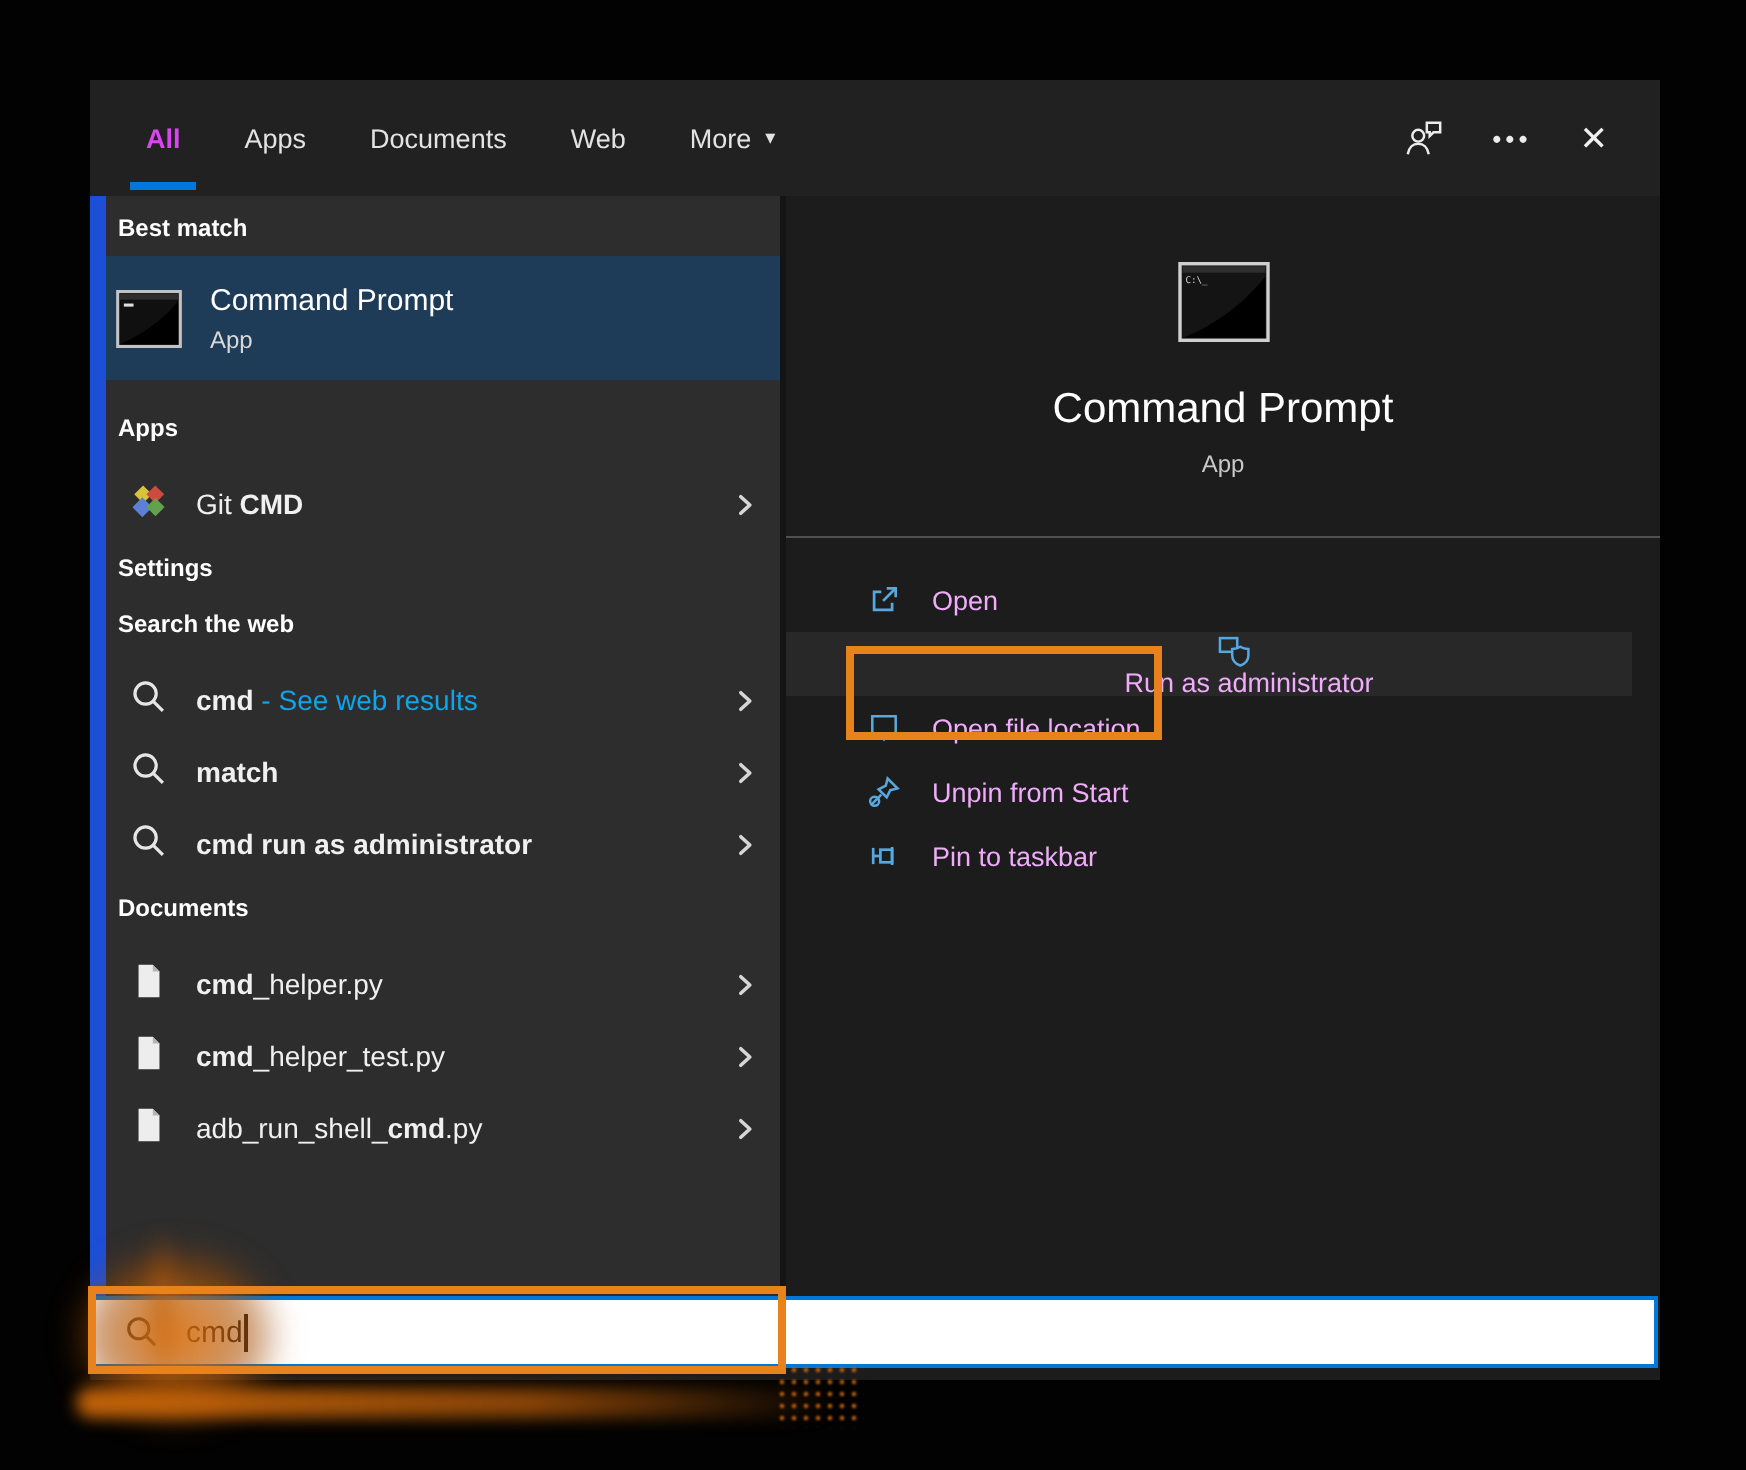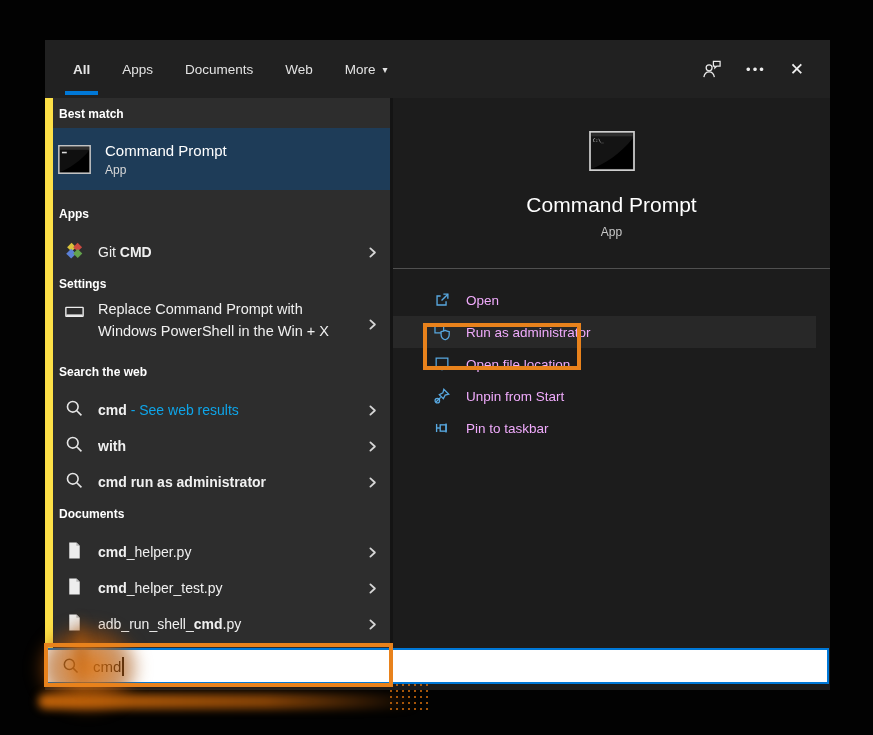--- a/index.html
+++ b/index.html
@@ -6,30 +6,30 @@
   body{
     width:873px;height:735px;position:relative;overflow:hidden;
     background:#020202;
     font-family:"Liberation Sans", sans-serif;
   }
   
   .window{position:absolute;left:45px;top:40px;width:785px;height:650px;background:#1c1c1c;z-index:3;}
   
   .tabsbar{height:58px;background:#212121;display:flex;align-items:stretch;padding-left:25px;position:relative;}
   .tab{display:flex;align-items:center;margin-right:26px;color:#e3e3e3;font-size:13.5px;position:relative;padding:0 3px;}
-  .tab.active{font-weight:bold;color:#e5e5e5;}
+  .tab.active{font-weight:bold;color:#d946ef;}
   .tab.active::after{content:"";position:absolute;left:-5px;right:-5px;bottom:3px;height:4px;background:#0078d7;}
   .tab .arrow{font-size:10px;margin-left:7px;color:#e3e3e3;}
   .tb-icons{position:absolute;right:26px;top:0;height:100%;display:flex;align-items:center;gap:24px;color:#ececec;}
   .tb-icons .icn{width:21px;height:20px;display:inline-flex;}
   .ellipsis{font-size:13px;letter-spacing:2px;color:#ececec;}
   .close{font-size:17px;color:#f0f0f0;}
   
   .main{display:flex;height:550px;}
-  .left-col{width:345px;background:#2d2d2d;border-left:8px solid #fde047;box-sizing:border-box;}
+  .left-col{width:345px;background:#2d2d2d;border-left:8px solid #1d4ed8;box-sizing:border-box;}
   .gap-col{width:3px;background:#141414;}
   .right-col{flex:1;background:#1c1c1c;position:relative;}
   
   .section-header{font-size:12px;font-weight:bold;color:#fff;padding-left:6px;margin-top:14px;height:20px;line-height:20px;}
   .section:nth-of-type(1) .section-header{margin-top:6px;}
   .section:nth-of-type(4) .section-header{margin-top:8px;}
   .best-row{height:62px;background:#1e3c58;display:flex;align-items:center;padding-left:5px;margin-top:4px;}
   .best-icon{width:33px;height:29px;margin-right:14px;flex:none;display:inline-flex;}
   .best-title{font-size:15px;color:#fff;}
   .best-sub{font-size:12px;color:#d8d8d8;margin-top:4px;}
@@ -43,21 +43,21 @@
   .list-row.row2 .lines{line-height:22px;font-size:14.5px;padding-top:4px;}
   .list-row.row2 .chevron{align-self:center;}
   
   .preview{text-align:center;}
   .preview-icon{width:64px;height:40px;margin:33px auto 0;display:block;}
   .preview-title{font-size:21px;font-weight:400;color:#fff;margin-top:22px;}
   .preview-sub{font-size:12px;color:#c8c8c8;margin-top:8px;}
   .divider{height:1px;background:#505050;margin-top:29px;}
   .action-list{margin-top:15px;}
   .action-row{height:32px;display:flex;align-items:center;padding-left:40px;font-size:13.5px;color:#f0abfc;}
-  .action-row.hover{background:#282828;margin-right:14px;}
+  .action-row.hover{background:#282828;margin-right:14px;flex-direction:column;}
   .a-icon{width:18px;height:18px;margin-right:15px;flex:none;display:inline-flex;color:#58a8e0;}
   
   .searchbar{position:absolute;left:1px;top:608px;width:783px;height:36px;box-sizing:border-box;
     background:#fff;border:2px solid #0078d7;display:flex;align-items:center;z-index:4;}
   .search-mag{width:18px;height:18px;margin:0 13px 0 14px;color:#333;display:inline-flex;}
   .search-text{font-size:15px;color:#111;}
   .caret{display:inline-block;width:1.5px;height:19px;background:#111;margin-left:1px;vertical-align:-4px;}
   
   .anno{position:absolute;border:4px solid #e8821c;z-index:10;}
   .anno-run{left:423px;top:323px;width:150px;height:39px;}
@@ -146,37 +146,20 @@
             <div class="segs"><span>Git </span><span class="seg-b">CMD</span></div>
             <span class="icn chevron">
               <svg viewBox="0 0 20 20">
                 <path d="M7.2 4.5 L13.2 10 L7.2 15.5" fill="none" stroke="currentColor" stroke-width="2.4" stroke-linecap="round" stroke-linejoin="round"></path>
               </svg>
             </span>
           </div>
         </div>
         <div class="section">
           <div class="section-header">Settings</div>
-          <div class="list-row row2">
-            <span class="icn row-icon">
-              <svg viewBox="0 0 22 16">
-                <rect x="1" y="2" width="20" height="10.5" rx="0.6" fill="none" stroke="#ededed" stroke-width="1.6"></rect>
-                <rect x="1.6" y="10.2" width="18.8" height="1.8" fill="#ededed"></rect>
-              </svg>
-            </span>
-            <div class="lines">
-              <div>Replace Command Prompt with</div>
-              <div>Windows PowerShell in the Win + X</div>
-            </div>
-            <span class="icn chevron">
-              <svg viewBox="0 0 20 20">
-                <path d="M7.2 4.5 L13.2 10 L7.2 15.5" fill="none" stroke="currentColor" stroke-width="2.4" stroke-linecap="round" stroke-linejoin="round"></path>
-              </svg>
-            </span>
-          </div>
         </div>
         <div class="section">
           <div class="section-header">Search the web</div>
           <div class="list-row">
             <span class="icn row-icon">
               <svg viewBox="0 0 20 20">
                 <circle cx="8.2" cy="8.2" r="5.6" fill="none" stroke="currentColor" stroke-width="1.7"></circle>
                 <line x1="12.4" y1="12.4" x2="17.3" y2="17.3" stroke="currentColor" stroke-width="1.7"></line>
               </svg>
             </span>
@@ -187,21 +170,21 @@
               </svg>
             </span>
           </div>
           <div class="list-row">
             <span class="icn row-icon">
               <svg viewBox="0 0 20 20">
                 <circle cx="8.2" cy="8.2" r="5.6" fill="none" stroke="currentColor" stroke-width="1.7"></circle>
                 <line x1="12.4" y1="12.4" x2="17.3" y2="17.3" stroke="currentColor" stroke-width="1.7"></line>
               </svg>
             </span>
-            <div class="segs"><span class="seg-b">with</span></div>
+            <div class="segs"><span class="seg-b">match</span></div>
             <span class="icn chevron">
               <svg viewBox="0 0 20 20">
                 <path d="M7.2 4.5 L13.2 10 L7.2 15.5" fill="none" stroke="currentColor" stroke-width="2.4" stroke-linecap="round" stroke-linejoin="round"></path>
               </svg>
             </span>
           </div>
           <div class="list-row">
             <span class="icn row-icon">
               <svg viewBox="0 0 20 20">
                 <circle cx="8.2" cy="8.2" r="5.6" fill="none" stroke="currentColor" stroke-width="1.7"></circle>

